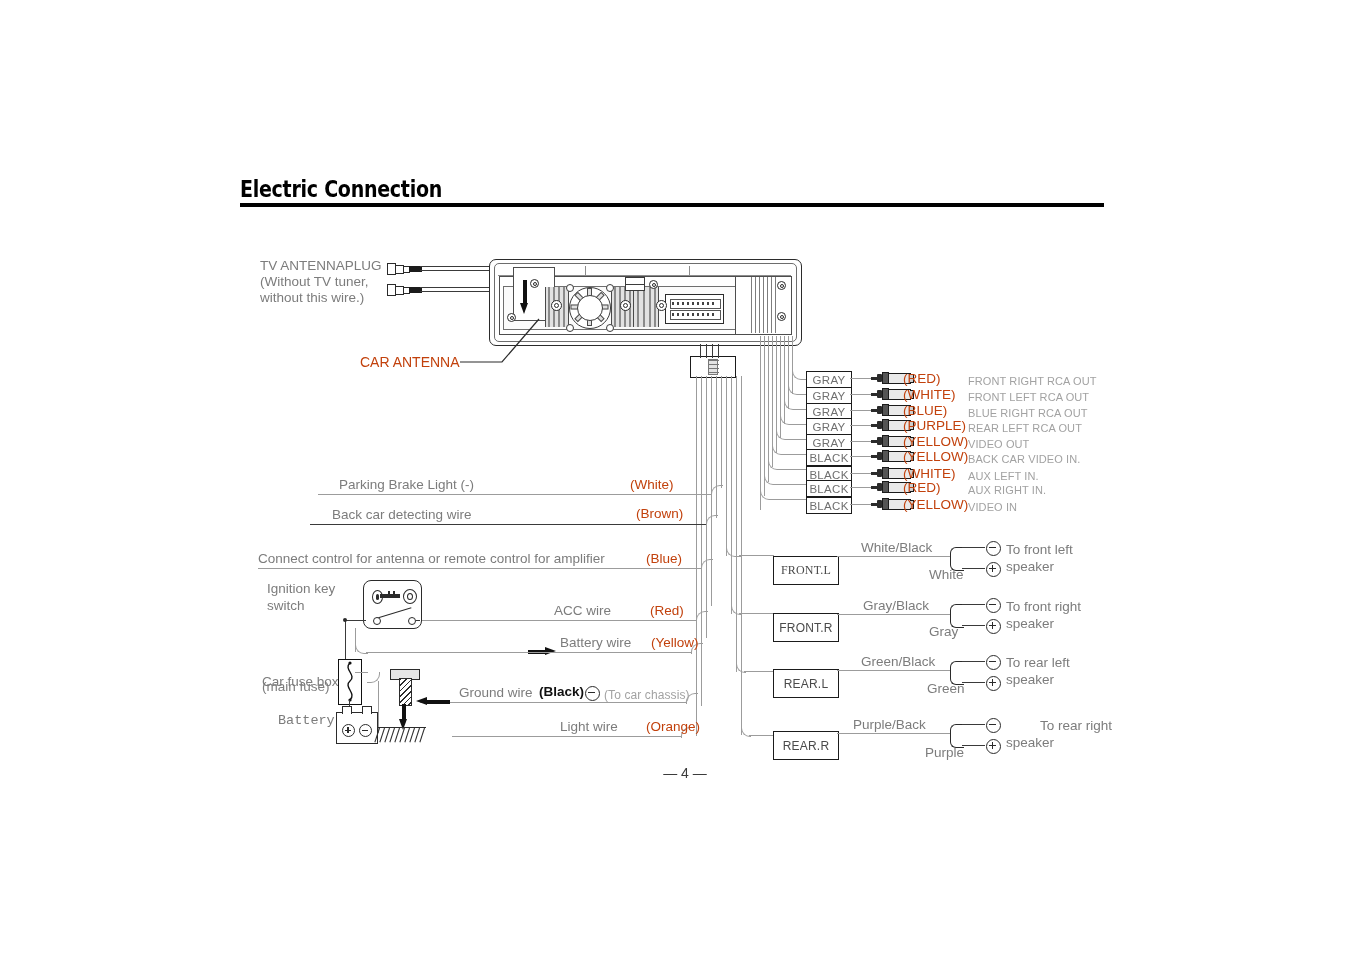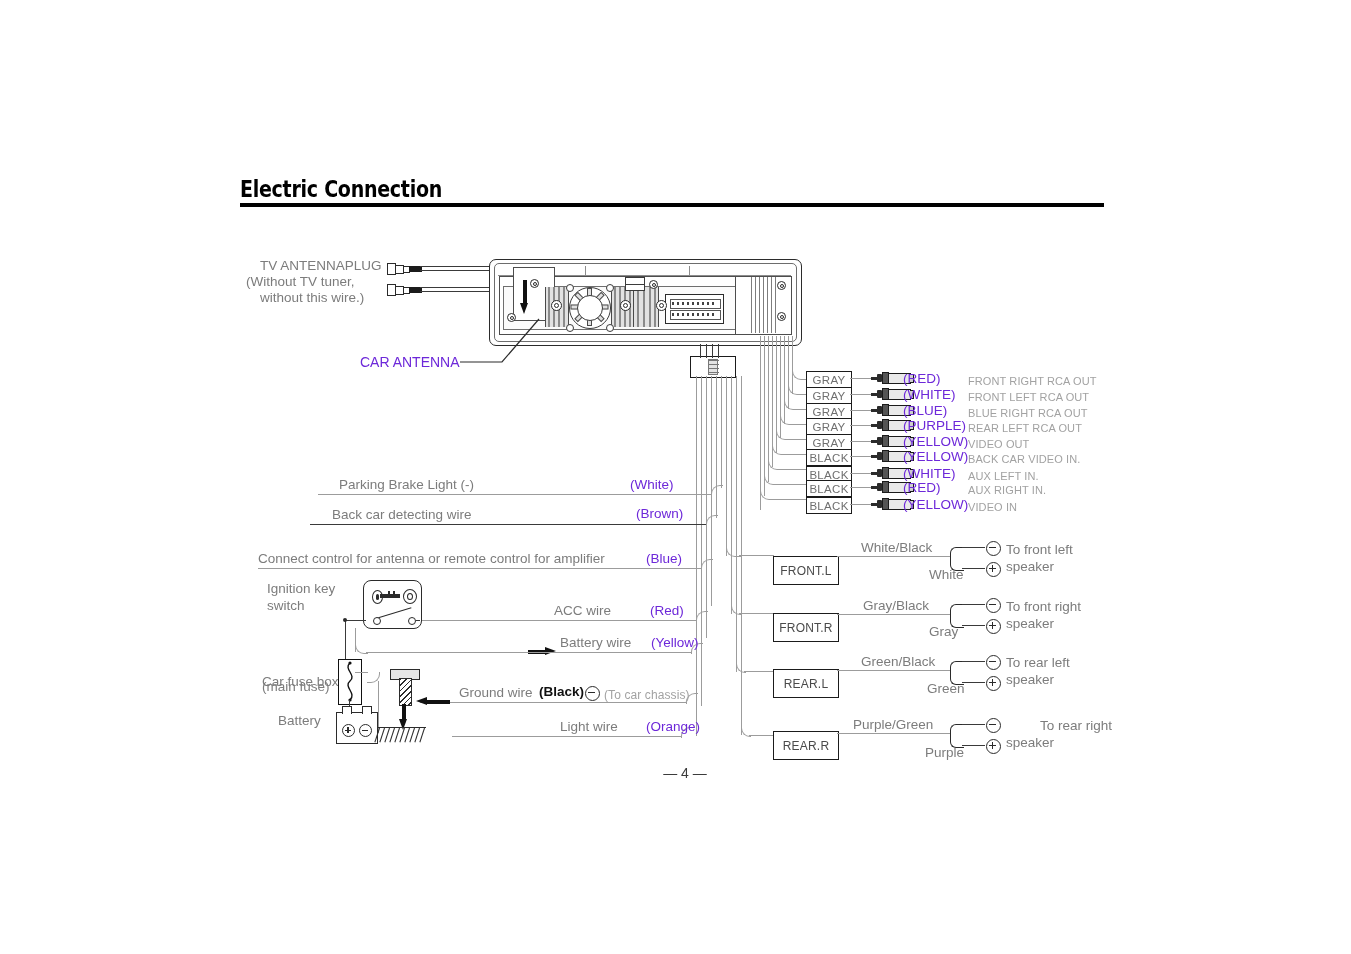--- a/index.html
+++ b/index.html
@@ -12,21 +12,21 @@
   .title{
     position:absolute;left:240px;top:176px;
     font-family:"DejaVu Sans Condensed","Liberation Sans",sans-serif;
     font-weight:bold;font-size:23px;letter-spacing:-0.3px;
     color:#000;transform:scaleX(.92);transform-origin:left center;
   }
   .title-rule{position:absolute;left:240px;top:203px;width:864px;height:4px;background:#000;}
 
   
   .t{position:absolute;white-space:nowrap;color:#7c7c7c;font-size:13.5px;line-height:16px;}
-  .t.dk{color:#6d28d9;}
+  .t.dk{color:#c2410c;}
   .t.blk{color:#111;}
   .t.sm{font-size:11px;color:#a2a2a2;letter-spacing:.1px;}
   .t.ctr{text-align:center;}
 
   
   .h{position:absolute;height:1px;background:#9c9c9c;}
   .h.d{background:#3a3a3a;}
   .v{position:absolute;width:1px;background:#9c9c9c;}
   .v.d{background:#3a3a3a;}
 
@@ -154,21 +154,21 @@
 </style>
 </head>
 <body>
 
 <div class="pg">
 
   <div class="title">Electric Connection</div>
   <div class="title-rule"></div>
 
   <div class="t" style="left:260px;top:258px;">TV ANTENNAPLUG</div>
-  <div class="t" style="left:246px;top:274px;text-align:right;">(Without TV tuner,</div>
+  <div class="t" style="left:260px;top:274px;text-align:right;">(Without TV tuner,</div>
   <div class="t" style="left:260px;top:290px;">without this wire.)</div>
 
   <div class="aplug" style="left:387px;top:262px;">
     <div class="c1"></div>
       <div class="c2"></div>
       <div class="c3"></div>
       <div class="cab"></div>
   </div>
   <div class="aplug" style="left:387px;top:283px;">
     <div class="c1"></div>
@@ -484,21 +484,21 @@
 
   <div class="fuse">
     <svg width="22" height="44" viewBox="0 0 22 44">
       <path d="M11 3 C4 9, 18 15, 11 21 C4 27, 18 33, 11 40" fill="none" stroke="#111" stroke-width="1.4"></path>
       <circle cx="11" cy="3" r="1.6" fill="#111"></circle>
       <circle cx="11" cy="40" r="1.6" fill="#111"></circle>
     </svg>
   </div>
   <div class="v d" style="left:349px;top:700px;height:14px;"></div>
 
-  <div class="t" style="left:278px;top:713px;">Battery</div>
+  <div class="t" style="left:278px;top:713px;font-family:Liberation Mono, monospace;">Battery</div>
   <div class="batt">
     <div class="post" style="left:5px;"></div>
     <div class="post" style="left:25px;"></div>
     <div class="term p" style="left:5px;">
         <span></span>
         <span class="v"></span>
       </div>
     <div class="term" style="left:22px;">
         <span></span>
       </div>
@@ -532,21 +532,21 @@
 
   <div>
 
     <div class="v" style="left:726px;top:376px;height:180px;"></div>
     <div class="v" style="left:731px;top:376px;height:238px;"></div>
     <div class="v" style="left:736px;top:376px;height:296px;"></div>
     <div class="v" style="left:741px;top:376px;height:359px;"></div>
 
     <div class="elb bl" style="left:726px;top:546px;width:14px;height:10px;"></div>
     <div class="h" style="left:739px;top:555px;width:35px;"></div>
-    <div class="lbox spk" style="left:773px;top:556px;width:64px;height:27px;">FRONT.L</div>
+    <div class="lbox spk" style="left:773px;top:556px;width:64px;height:27px;font-family:Liberation Serif, serif;">FRONT.L</div>
     <div class="h" style="left:837px;top:556px;width:114px;"></div>
     <div class="t" style="left:861px;top:540px;">White/Black</div>
     <div class="brk" style="left:950px;top:547px;width:13px;height:22px;"></div>
     <div class="h d" style="left:962px;top:547px;width:23px;"></div>
     <div class="h d" style="left:962px;top:568px;width:23px;"></div>
     <div class="t" style="left:929px;top:567px;">White</div>
     <div class="sym" style="left:986px;top:541px;"></div>
     <div class="sym plus" style="left:986px;top:562px;"></div>
     <div class="t" style="left:1006px;top:542px;">To front left</div>
     <div class="t" style="left:1006px;top:559px;">speaker</div>
@@ -576,21 +576,21 @@
     <div class="t" style="left:927px;top:681px;">Green</div>
     <div class="sym" style="left:986px;top:655px;"></div>
     <div class="sym plus" style="left:986px;top:676px;"></div>
     <div class="t" style="left:1006px;top:655px;">To rear left</div>
     <div class="t" style="left:1006px;top:672px;">speaker</div>
 
     <div class="elb bl" style="left:741px;top:726px;width:9px;height:10px;"></div>
     <div class="h" style="left:749px;top:735px;width:25px;"></div>
     <div class="lbox spk" style="left:773px;top:731px;width:64px;height:27px;">REAR.R</div>
     <div class="h" style="left:837px;top:733px;width:114px;"></div>
-    <div class="t" style="left:853px;top:717px;">Purple/Green</div>
+    <div class="t" style="left:853px;top:717px;">Purple/Back</div>
     <div class="brk" style="left:950px;top:724px;width:13px;height:22px;"></div>
     <div class="h d" style="left:962px;top:724px;width:23px;"></div>
     <div class="h d" style="left:962px;top:745px;width:23px;"></div>
     <div class="t" style="left:925px;top:745px;">Purple</div>
     <div class="sym" style="left:986px;top:718px;"></div>
     <div class="sym plus" style="left:986px;top:739px;"></div>
     <div class="t" style="left:1040px;top:718px;">To rear right</div>
     <div class="t" style="left:1006px;top:735px;">speaker</div>
   </div>
 

